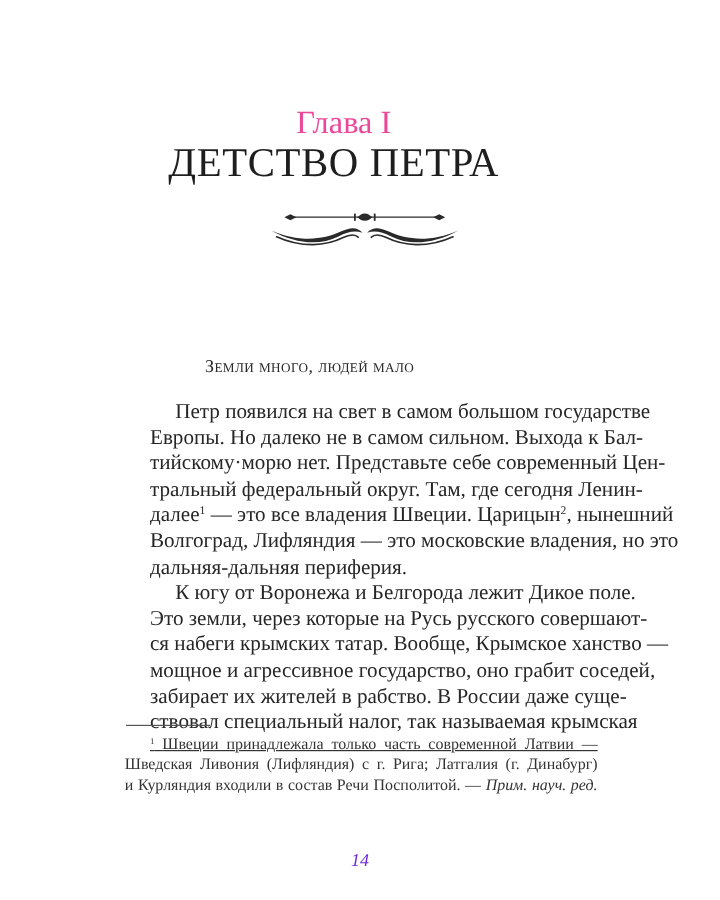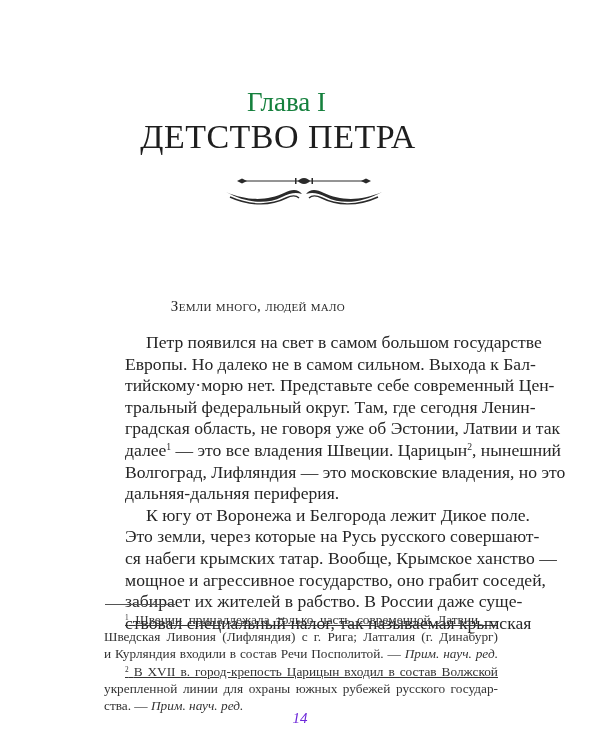--- a/index.html
+++ b/index.html
@@ -1,21 +1,21 @@
 <!DOCTYPE html>
 <html><head>
 <meta charset="utf-8">
 <style>
   html, body { margin: 0; padding: 0; background: #ffffff; }
   body { width: 600px; height: 750px; position: relative; overflow: hidden;
          font-family: "Liberation Serif", "DejaVu Serif", serif; color: #262626; }
   .page { position: absolute; left: 0; top: 0; width: 600px; height: 750px; }
 
   .chapter-label { position: absolute; top: 86px; left: 0; width: 573px; text-align: center;
-                   font-size: 27px; line-height: 32px; color: #15803d; }
+                   font-size: 27px; line-height: 32px; color: #ec4899; }
   .chapter-title { position: absolute; top: 118px; left: 0; width: 556px; text-align: center;
                    font-size: 34px; line-height: 38px; color: #1e1e1e; letter-spacing: 0.5px; }
 
   .ornament { position: absolute; top: 172px; left: 224px; width: 160px; height: 36px; }
 
   .section-title { position: absolute; top: 297px; left: 0; width: 516px; text-align: center;
                    font-size: 15px; line-height: 18px; font-variant: small-caps; color: #2a2a2a; letter-spacing: 0.3px; }
 
   .body-text { position: absolute; top: 332px; left: 104px; width: 394px; }
   .para { margin: 0; font-size: 17.6px; line-height: 21.6px; text-align: justify; text-indent: 21px;
@@ -65,21 +65,20 @@
   </svg>
 
   <div class="section-title">Земли много, людей мало</div>
 
   <div class="body-text">
     <div class="para">
       <span class="line indent">Петр появился на свет в самом большом государстве</span>
       <span class="line">Европы. Но далеко не в самом сильном. Выхода к Бал-</span>
       <span class="line">тийскому·морю нет. Представьте себе современный Цен-</span>
       <span class="line">тральный федеральный округ. Там, где сегодня Ленин-</span>
-      <span class="line">градская область, не говоря уже об Эстонии, Латвии и так</span>
       <span class="line"><span>далее</span><sup>1</sup> <span>— это все владения Швеции. Царицын</span><sup>2</sup><span>, нынешний</span></span>
       <span class="line">Волгоград, Лифляндия — это московские владения, но это</span>
       <span class="line last">дальняя-дальняя периферия.</span>
     </div>
     <div class="para">
       <span class="line indent">К югу от Воронежа и Белгорода лежит Дикое поле.</span>
       <span class="line">Это земли, через которые на Русь русского совершают-</span>
       <span class="line">ся набеги крымских татар. Вообще, Крымское ханство —</span>
       <span class="line">мощное и агрессивное государство, оно грабит соседей,</span>
       <span class="line">забирает их жителей в рабство. В России даже суще-</span>
@@ -88,21 +87,16 @@
   </div>
 
   <div class="footnote-rule"></div>
 
   <div class="footnotes">
     <div>
       <span class="fn-line indent"><sup>1</sup> <span>Швеции принадлежала только часть современной Латвии —</span></span>
       <span class="fn-line">Шведская Ливония (Лифляндия) с г. Рига; Латгалия (г. Динабург)</span>
       <span class="fn-line"><span>и Курляндия входили в состав Речи Посполитой. — </span><em>Прим. науч. ред.</em></span>
     </div>
-    <div>
-      <span class="fn-line indent"><sup>2</sup> <span>В XVII в. город-крепость Царицын входил в состав Волжской</span></span>
-      <span class="fn-line">укрепленной линии для охраны южных рубежей русского государ-</span>
-      <span class="fn-line last"><span>ства. — </span><em>Прим. науч. ред.</em></span>
-    </div>
   </div>
 
   <div class="page-number">14</div>
 </div>
 
 </body></html>

